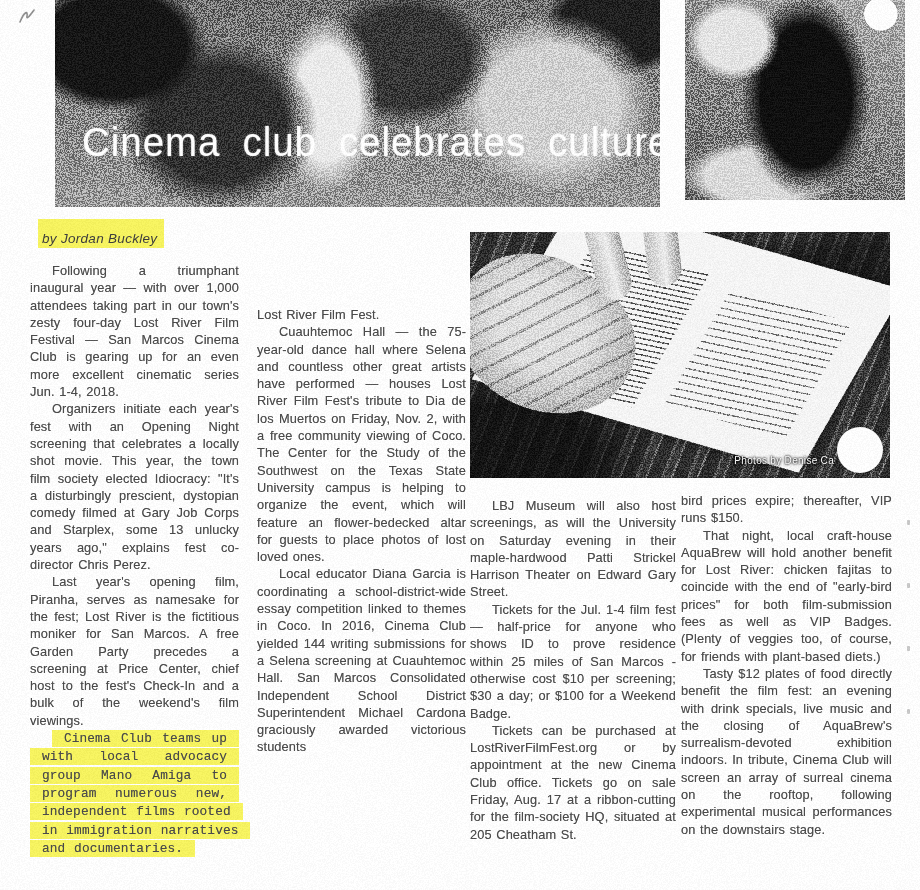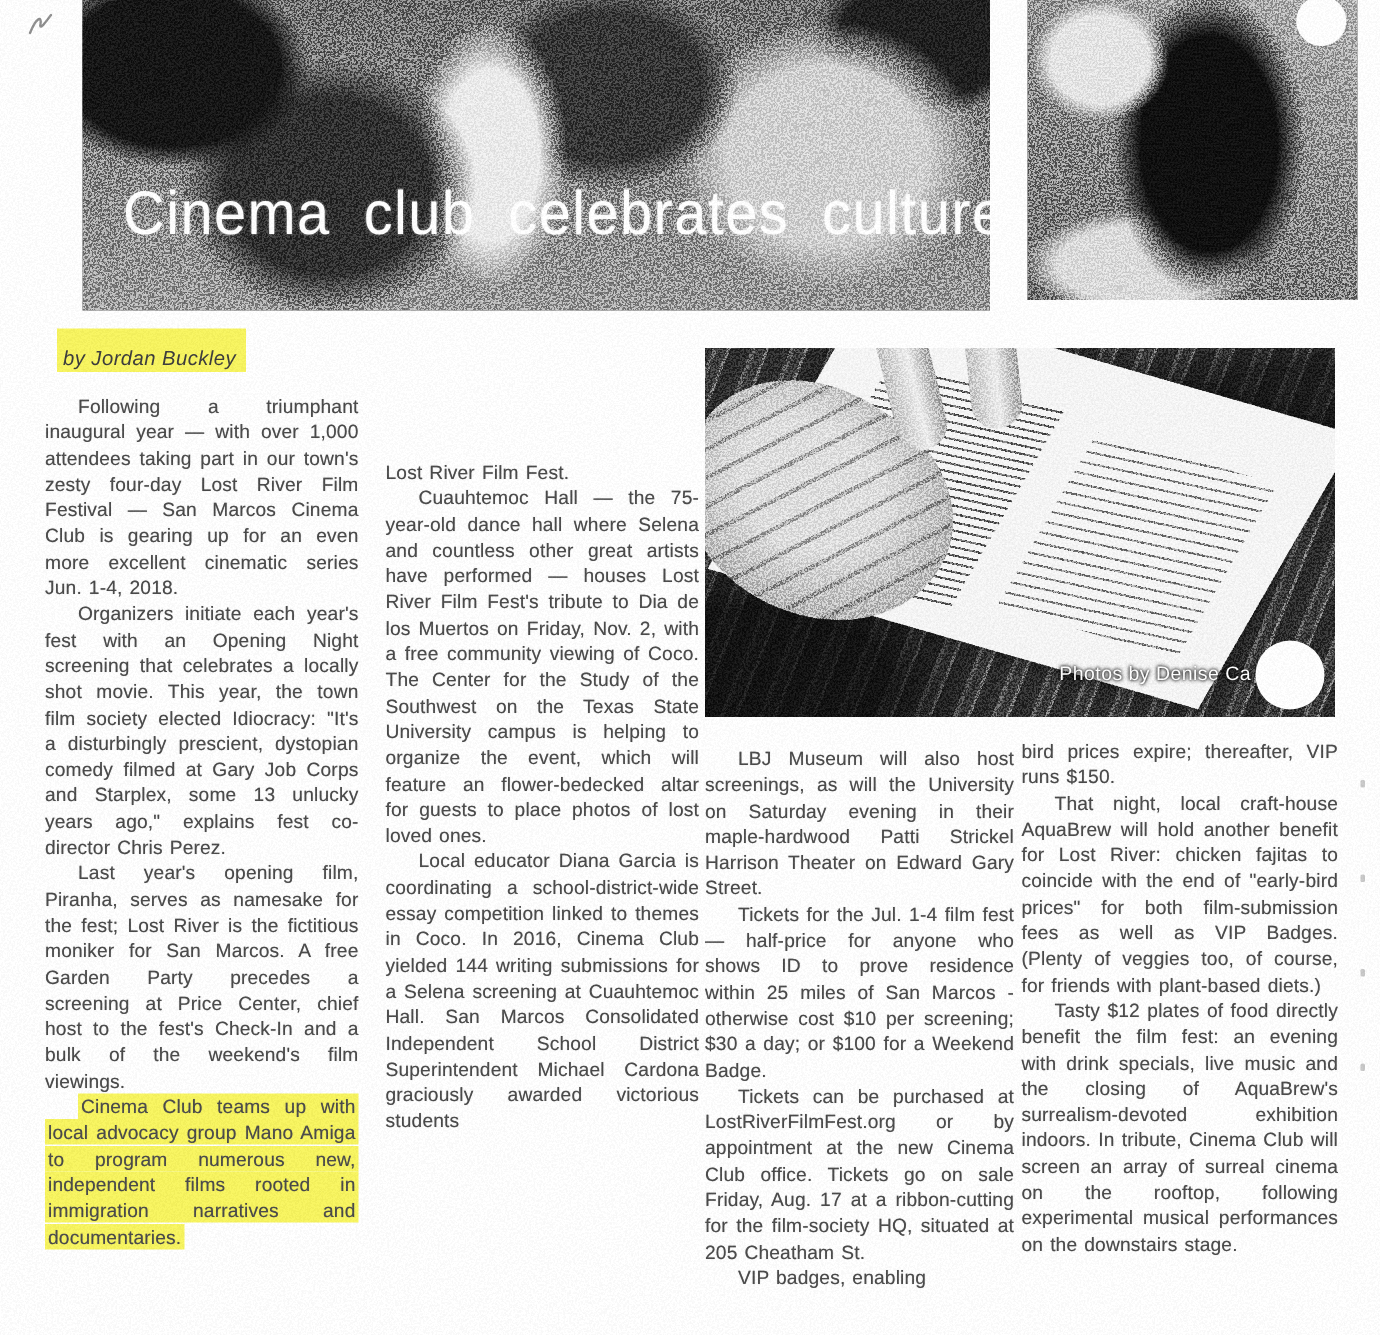--- a/index.html
+++ b/index.html
@@ -59,22 +59,22 @@
       repeating-linear-gradient(120deg, rgba(60,60,60,.35) 0 3px, rgba(0,0,0,0) 3px 17px),
       radial-gradient(ellipse at 45% 45%, #e0e0e0 35%, #b9b9b9 70%, #8f8f8f 100%);
   }
   .finger {
     position:absolute; left:120px; top:-26px; width:34px; height:95px; border-radius:18px;
     transform:rotate(-14deg);
     background:linear-gradient(90deg, #c6c6c6, #efefef 55%, #a8a8a8);
   }
   .finger2 { left:175px; transform:rotate(-6deg); height:80px; }
   .credit {
-    position:absolute; right:56px; bottom:22px; color:#ffffff;
-    font-size:13px; letter-spacing:.3px; text-shadow:0 0 3px #000, 0 0 2px #000;
+    position:absolute; right:56px; bottom:12px; color:#ffffff;
+    font-size:10px; letter-spacing:.3px; text-shadow:0 0 3px #000, 0 0 2px #000;
     white-space:nowrap;
   }
   .scan-hole {
     position:absolute; right:7px; bottom:5px; width:46px; height:46px;
     border-radius:50%; background:#ffffff;
   }
 
   .noise { position:absolute; inset:0; width:100%; height:100%; mix-blend-mode:overlay; opacity:.75; pointer-events:none; }
   .page-noise { position:absolute; inset:0; width:100%; height:100%; opacity:.045; pointer-events:none; z-index:9; }
 
@@ -100,22 +100,22 @@
     text-align:justify; letter-spacing:.1px; word-spacing:1px;
     text-shadow:0 0 .5px rgba(74,74,74,.55);
   }
   .col p { margin:0; text-indent:22px; }
   .col p.noindent { text-indent:0; }
   .col1 { left:30px;  top:262px; width:209px; }
   .col2 { left:257px; top:258px; width:209px;margin-top:48px; }
   .col3 { left:470px; top:497px; width:206px; }
   .col4 { left:681px; top:492px; width:211px; }
   .hl {
-    background:#f8f55f; padding:1px 2px;
-    -webkit-box-decoration-break:clone; box-decoration-break:clone;
+    background:#f8f55f; padding:1px 12px;
+    -webkit-box-decoration-break:clone; box-decoration-break:clone;font-family:Liberation Mono, monospace;
   }
 
   
   .pen-mark { position:absolute; left:14px; top:4px; z-index:6; }
   .edge-marks { position:absolute; left:905px; top:520px; width:8px; height:330px; z-index:2; }
   .edge-marks span { display:block; width:3px; height:5px; background:#c9c9c9; margin:0 0 58px 2px; border-radius:1px; }
 </style>
 </head>
 <body>
 
@@ -176,21 +176,20 @@
   <div class="col col2">
     <p class="noindent">Lost River Film Fest.</p>
     <p>Cuauhtemoc Hall — the 75-year-old dance hall where Selena and countless other great artists have performed — houses Lost River Film Fest's tribute to Dia de los Muertos on Friday, Nov. 2, with a free community viewing of Coco. The Center for the Study of the Southwest on the Texas State University campus is helping to organize the event, which will feature an flower-bedecked altar for guests to place photos of lost loved ones.</p>
     <p>Local educator Diana Garcia is coordinating a school-district-wide essay competition linked to themes in Coco. In 2016, Cinema Club yielded 144 writing submissions for a Selena screening at Cuauhtemoc Hall. San Marcos Consolidated Independent School District Superintendent Michael Cardona graciously awarded victorious students</p>
   </div>
 
   <div class="col col3">
     <p>LBJ Museum will also host screenings, as will the University on Saturday evening in their maple-hardwood Patti Strickel Harrison Theater on Edward Gary Street.</p>
     <p>Tickets for the Jul. 1-4 film fest — half-price for anyone who shows ID to prove residence within 25 miles of San Marcos - otherwise cost $10 per screening; $30 a day; or $100 for a Weekend Badge.</p>
     <p>Tickets can be purchased at LostRiverFilmFest.org or by appointment at the new Cinema Club office. Tickets go on sale Friday, Aug. 17 at a ribbon-cutting for the film-society HQ, situated at 205 Cheatham St.</p>
-    <p>VIP badges, enabling</p>
   </div>
 
   <div class="col col4">
     <p class="noindent">bird prices expire; thereafter, VIP runs $150.</p>
     <p>That night, local craft-house AquaBrew will hold another benefit for Lost River: chicken fajitas to coincide with the end of "early-bird prices" for both film-submission fees as well as VIP Badges. (Plenty of veggies too, of course, for friends with plant-based diets.)</p>
     <p>Tasty $12 plates of food directly benefit the film fest: an evening with drink specials, live music and the closing of AquaBrew's surrealism-devoted exhibition indoors. In tribute, Cinema Club will screen an array of surreal cinema on the rooftop, following experimental musical performances on the downstairs stage.</p>
   </div>
 
   <svg class="pen-mark" width="26" height="26">
     <path d="M6 18 C 10 8, 14 6, 13 12 C 12 17, 17 10, 20 6" stroke="#8f8f8f" stroke-width="1.6" fill="none" stroke-linecap="round"></path>

